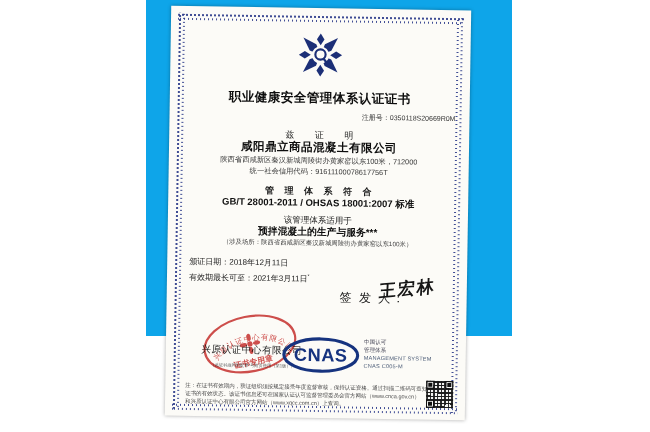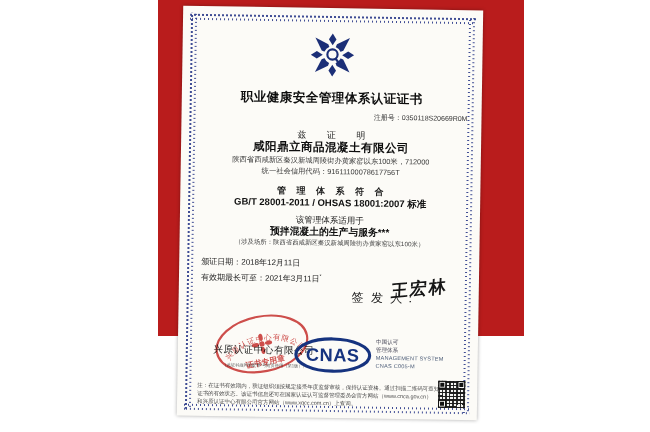--- a/index.html
+++ b/index.html
@@ -1,17 +1,17 @@
 <!DOCTYPE html>
 <html><head>
 <meta charset="utf-8">
 <style>
   html,body{margin:0;padding:0;background:#fff;font-family:"Liberation Sans","DejaVu Sans",sans-serif;}
   .canvas{position:relative;width:650px;height:432px;background:#ffffff;overflow:hidden;}
-  .photo{position:absolute;left:158px;top:0;width:366px;height:336px;background:#b91c1c;}
+  .photo{position:absolute;left:146px;top:0;width:366px;height:336px;background:#0ea5e9;}
   .cert{position:absolute;left:22px;top:8px;width:300px;height:410px;background:#fcfbf7;transform:rotate(.9deg);box-shadow:0 0 4px rgba(0,0,0,.35);}
   
   .chx,.chv{position:absolute;opacity:.9;}
   .chx{height:6px;left:7px;right:7px;background-image:repeating-linear-gradient(90deg,#2b3a8a 0 1.5px,transparent 1.5px 4px),repeating-linear-gradient(90deg,#2b3a8a 0 1.5px,transparent 1.5px 4px);background-size:100% 2.2px,100% 2.2px;background-position:0 0,2px bottom;background-repeat:repeat-x;}
   .chv{width:6px;top:7px;bottom:7px;background-image:repeating-linear-gradient(0deg,#2b3a8a 0 1.5px,transparent 1.5px 4px),repeating-linear-gradient(0deg,#2b3a8a 0 1.5px,transparent 1.5px 4px);background-size:2.2px 100%,2.2px 100%;background-position:0 0,right 2px;background-repeat:repeat-y;}
   .ct{top:8px}.cb{bottom:6px}.cl{left:8px}.cr{right:8px}
   .abs{position:absolute;left:0;right:0;}
   .ctr{text-align:center;}
   .emblem{position:absolute;left:50%;top:20px;transform:translateX(-50%);width:54px;height:54px;}
   .title{top:82px;font-size:12.5px;font-weight:700;letter-spacing:.5px;color:#0d0d0d;}

